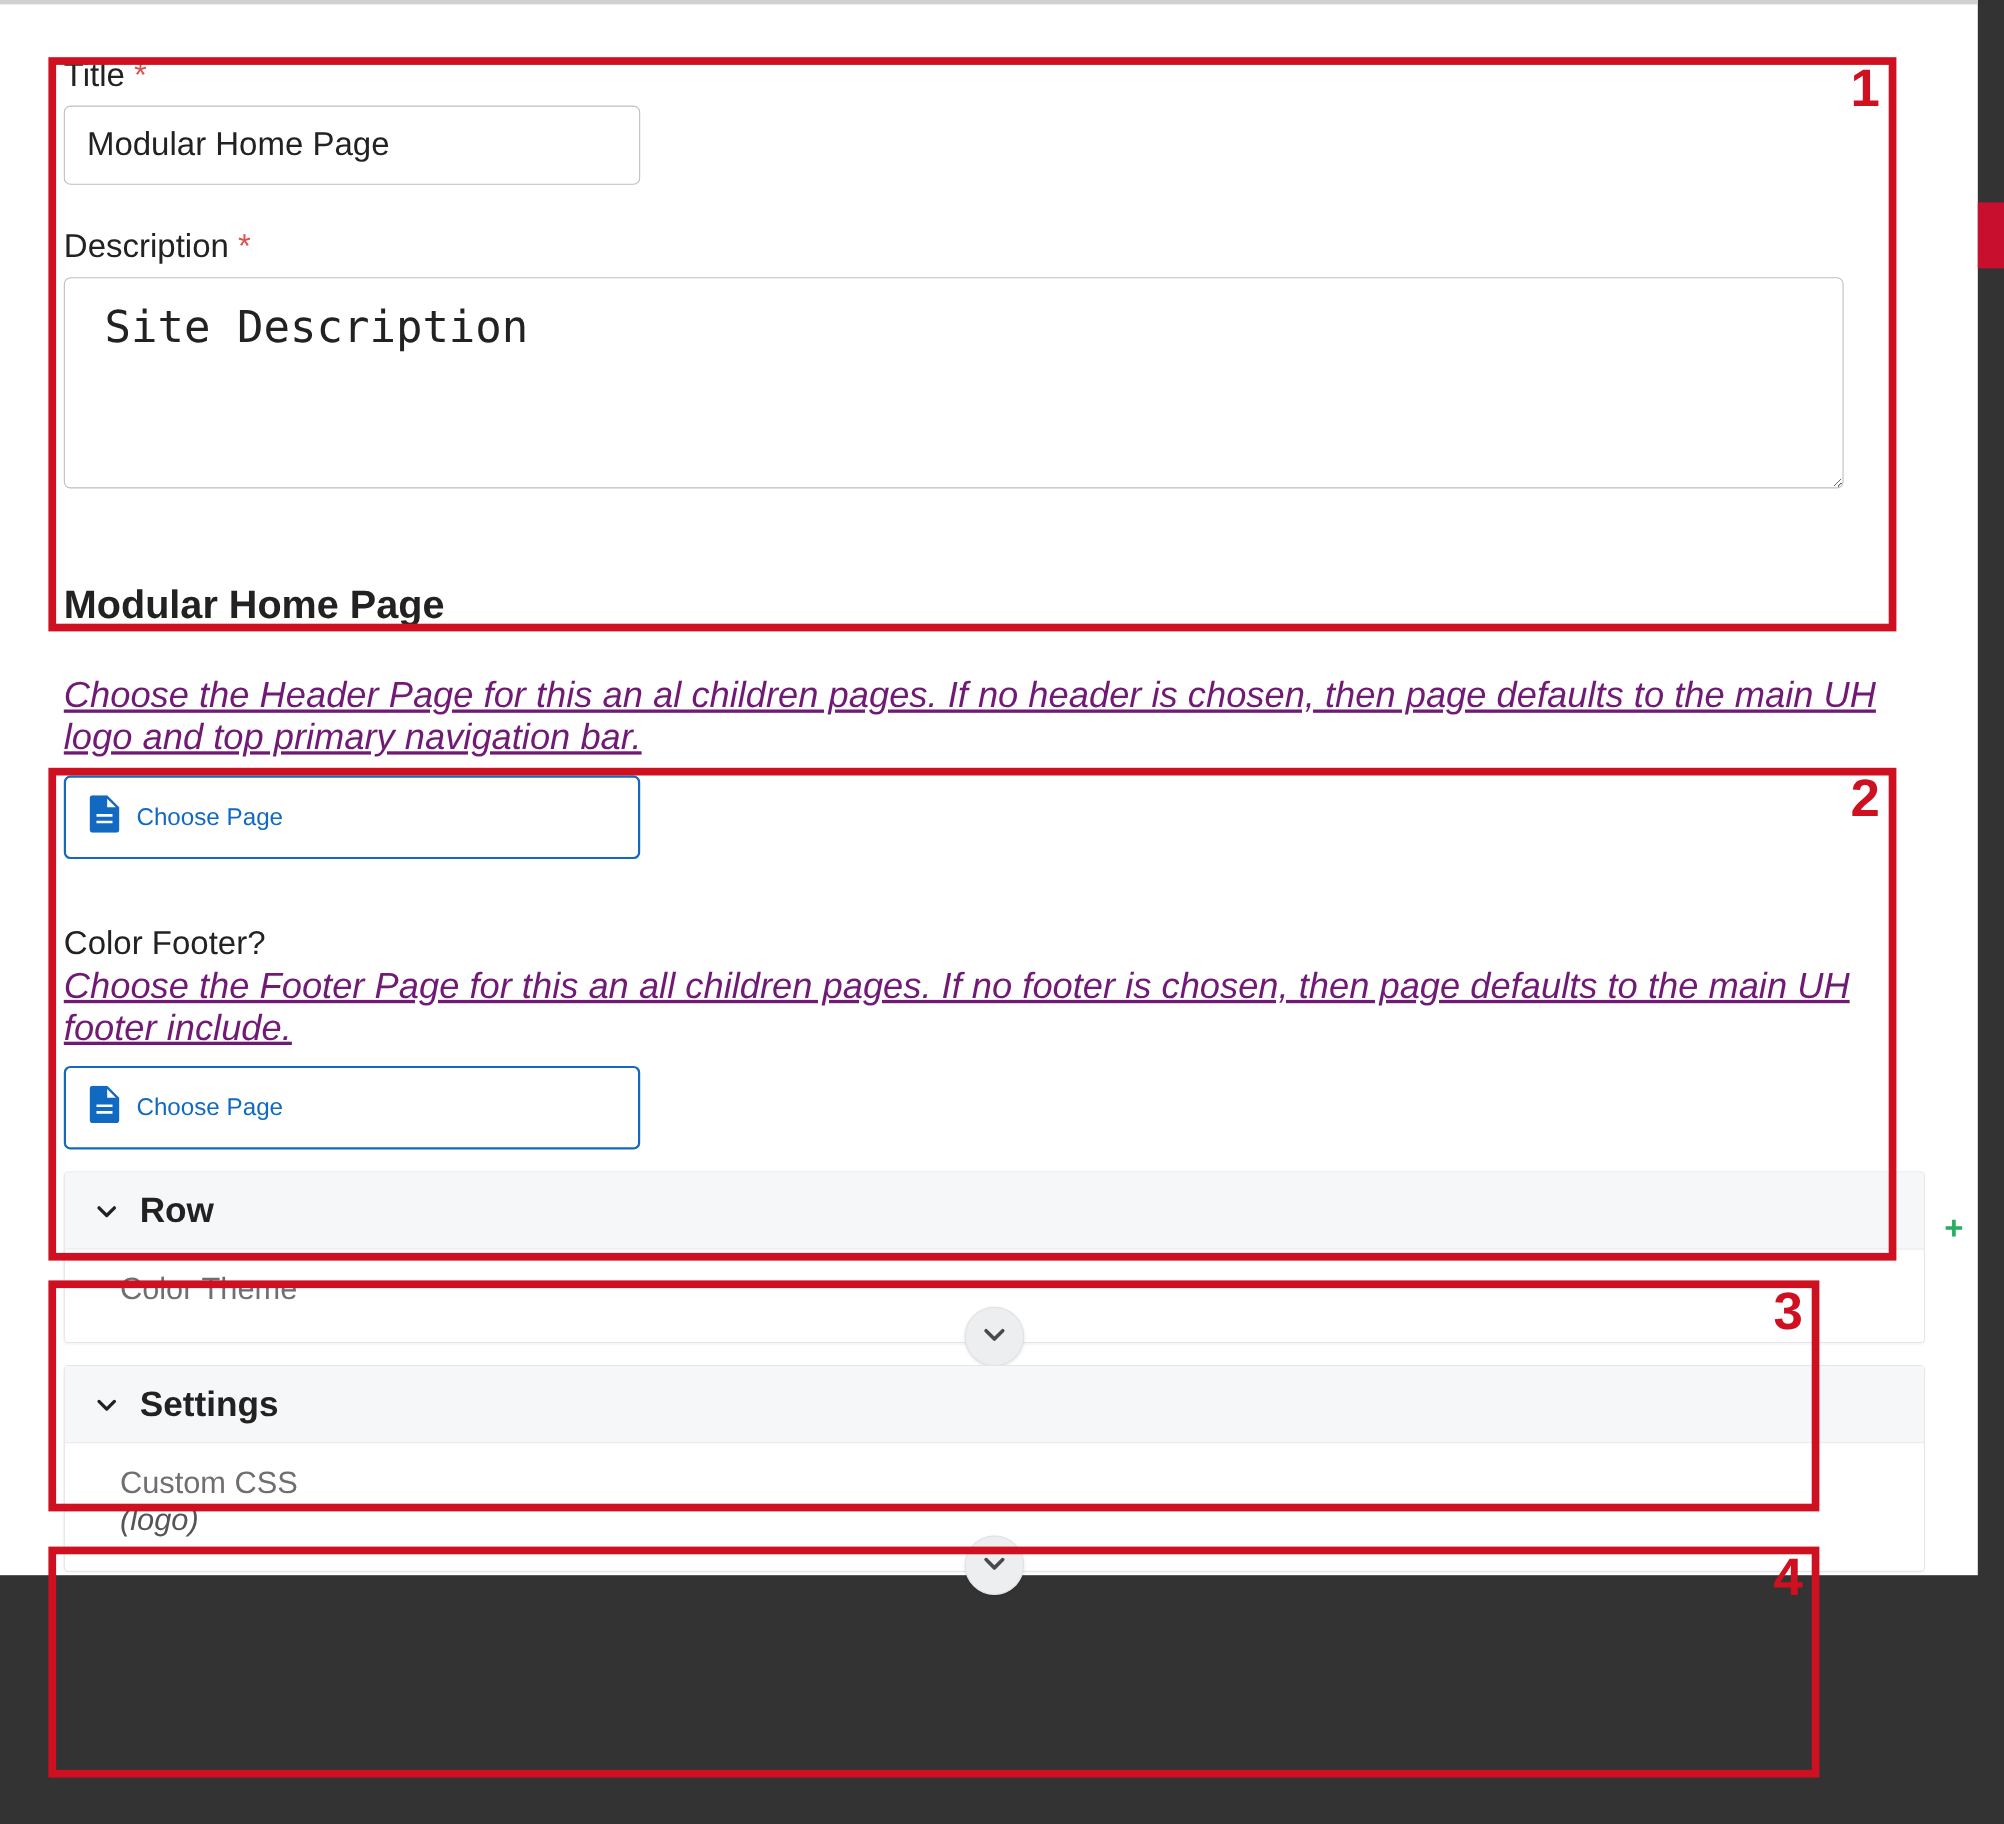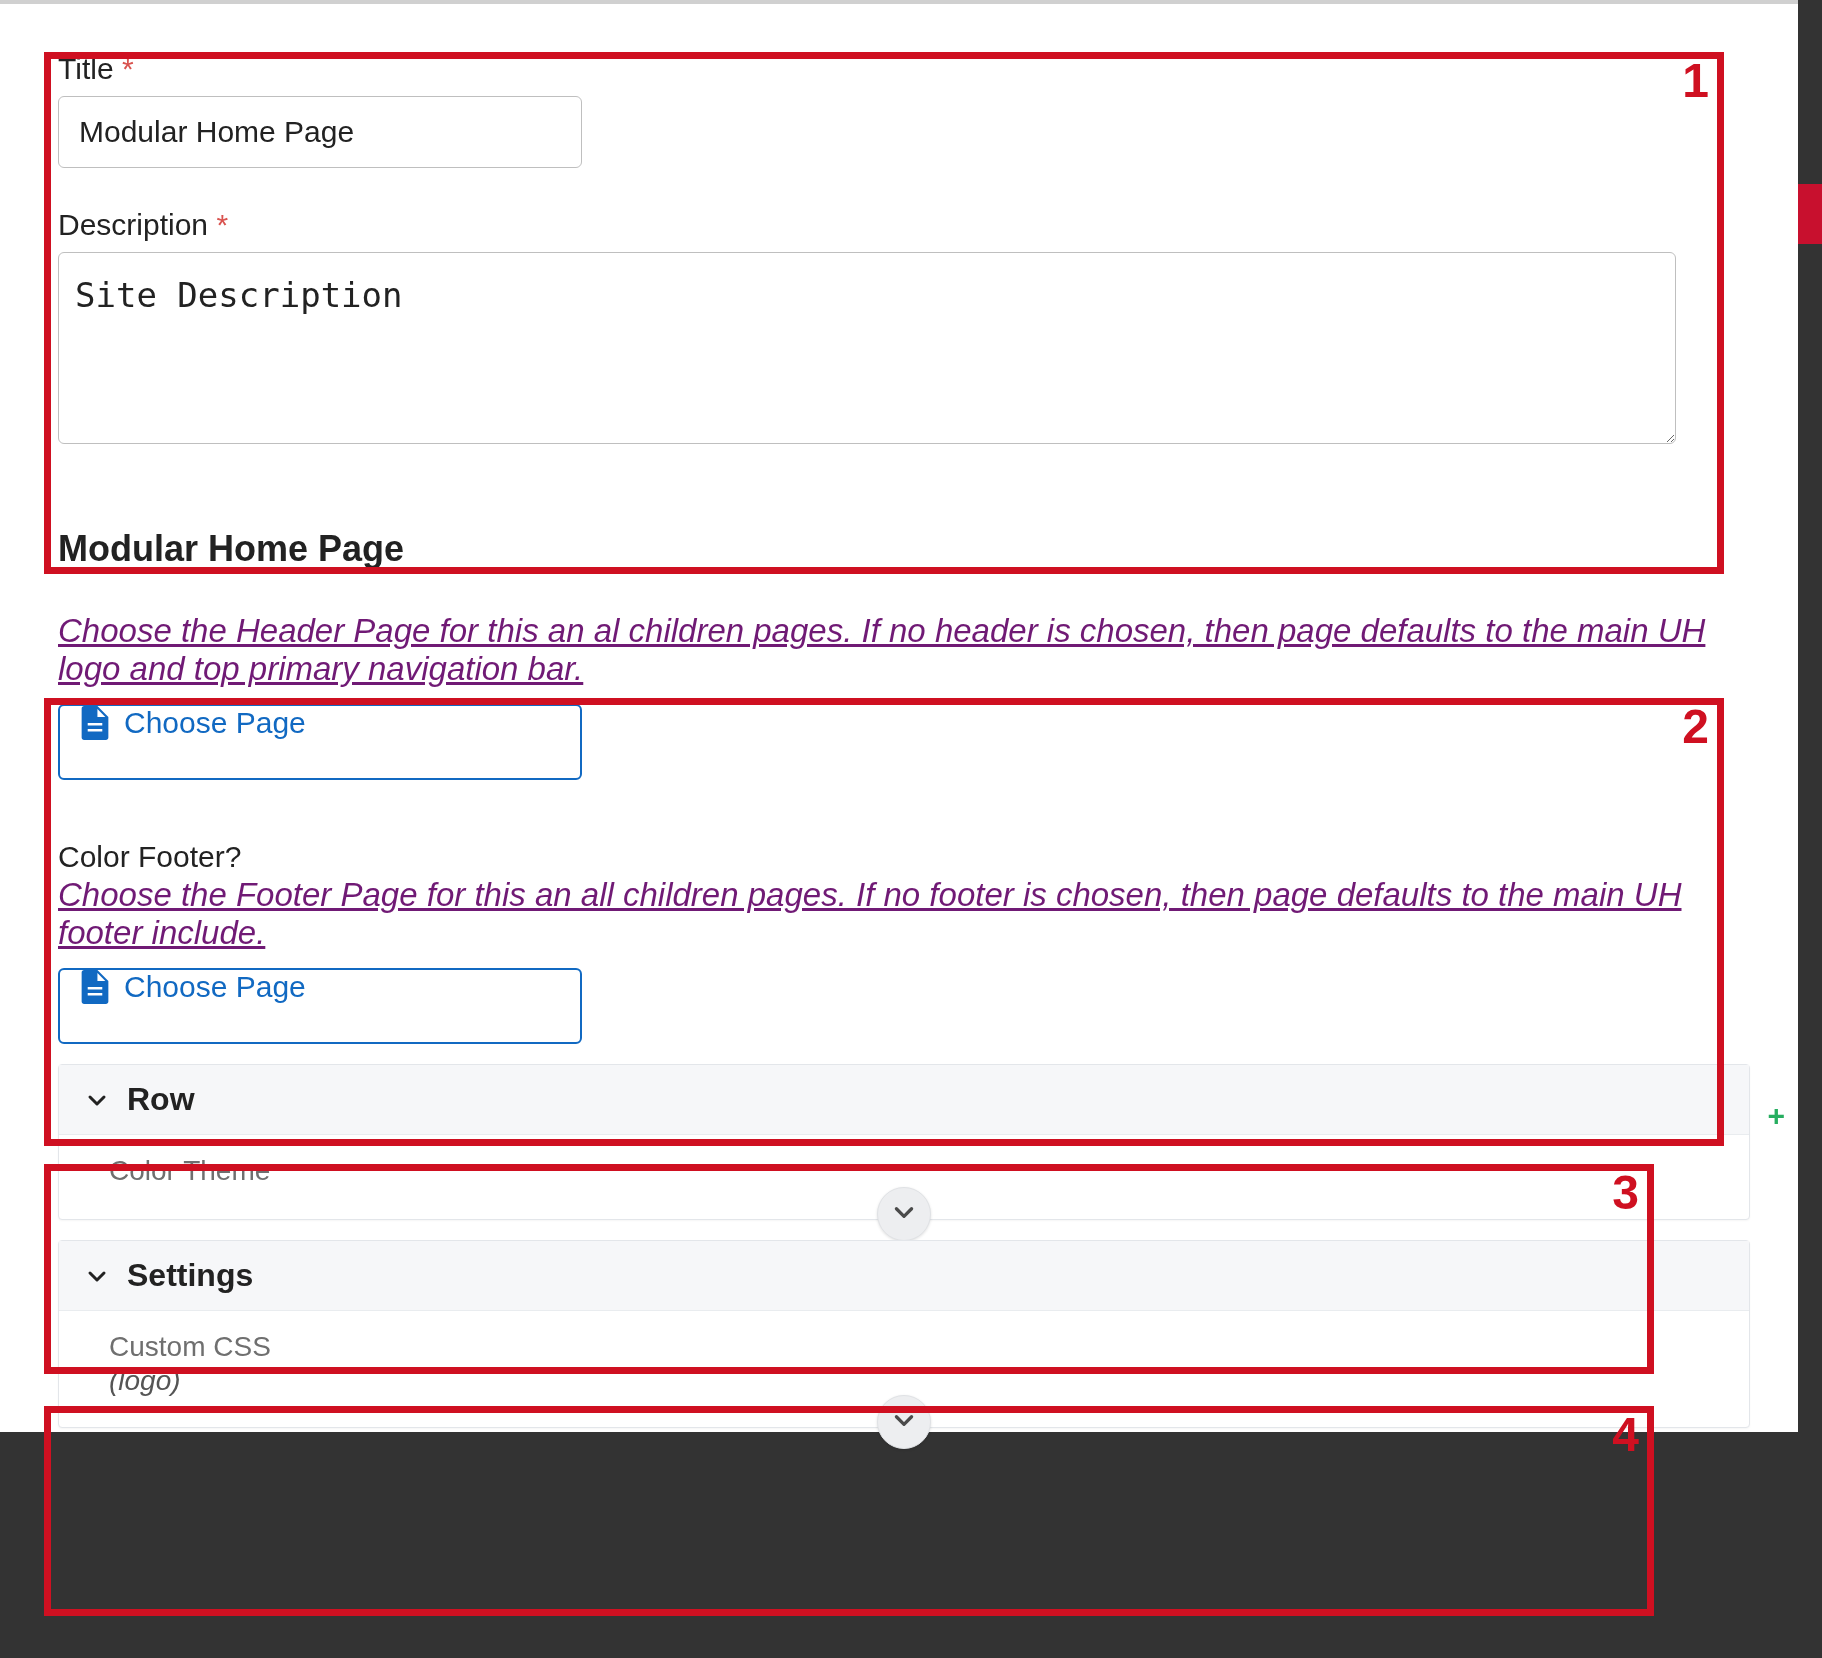--- a/index.html
+++ b/index.html
@@ -64,22 +64,22 @@
     height: 72px;
     font-size: 30px;
     padding: 8px 20px;
     border: 1px solid #bfbfbf;
     border-radius: 6px;
     color: #222;
   }
   textarea.textarea {
     width: 1618px;
     height: 192px;
-    font-size: 34px;
-    padding: 22px 16px;
+    font-size: 40px;
+    padding: 22px 36px;
     border: 1px solid #bfbfbf;
     border-radius: 6px;
     color: #222;
     resize: both;
   }
 
   h2.section-title {
     margin-top: 80px;
     font-size: 36px;
     font-weight: 700;
@@ -95,28 +95,29 @@
   .helper {
     font-size: 33px;
     font-style: italic;
     color: #701a75;
     margin-bottom: 16px;
     text-decoration: underline;
   }
 
   .choose-btn {
     display: inline-flex;
+    align-items: center;
     gap: 14px;
     width: 524px;
     height: 76px;
     border: 2px solid #1169c2;
     border-radius: 6px;
     background: #fff;
     color: #1169c2;
-    font-size: 30px;
+    font-size: 22px;
     padding: 0 20px;
     cursor: pointer;
     text-align: left;
   }
   .choose-btn svg { flex-shrink: 0; }
 
   
   .panel-wrap { margin-top: 20px; position: relative; }
   .panel {
     border: 1px solid #e3e6ea;

